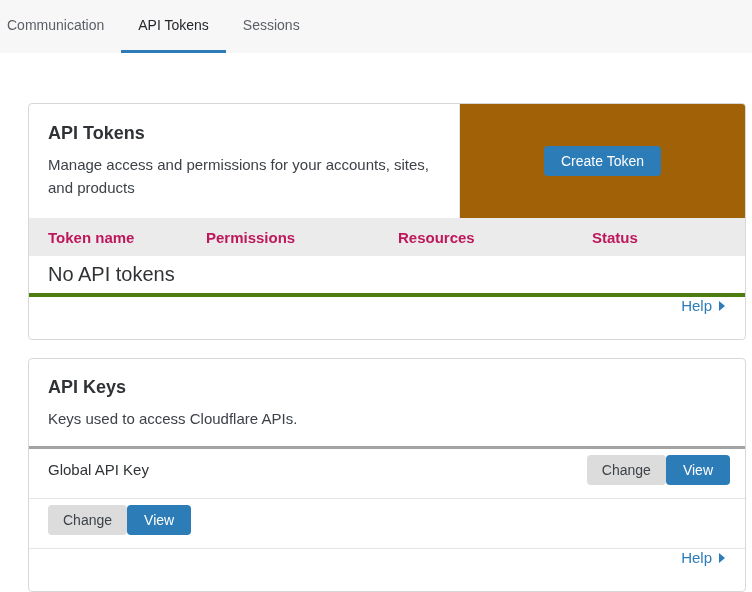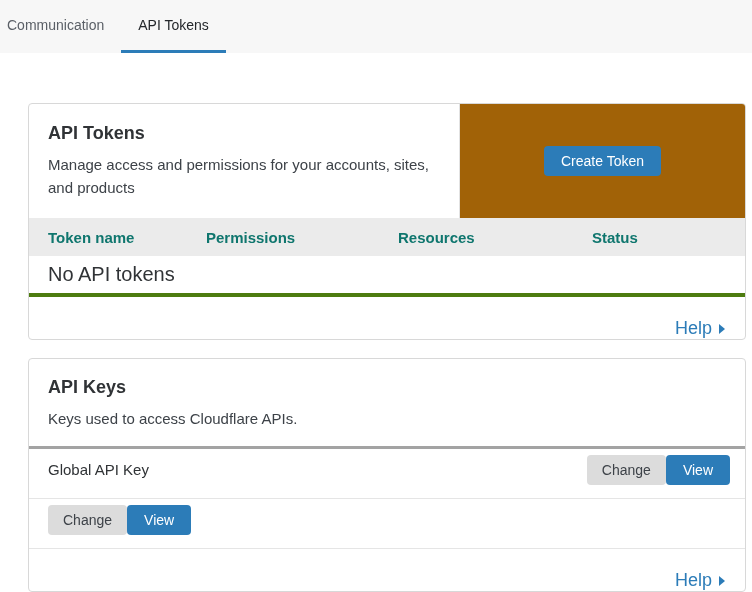--- a/index.html
+++ b/index.html
@@ -95,44 +95,44 @@
     padding: 8px 15px;
   }
 
   
   .tokens-table { width: 100%; border-collapse: collapse; }
   .tokens-table thead tr { background: #ebebeb; height: 38px; }
   .tokens-table th {
     text-align: left;
     font-size: 15px;
     font-weight: 700;
-    color: #0f766e;
+    color: #be185d;
     padding: 0;
   }
   .tokens-table th.c1 { width: 177px; padding-left: 19px; }
   .tokens-table th.c2 { width: 192px; }
   .tokens-table th.c3 { width: 194px; }
   .tokens-table th.c4 { width: auto; }
   .tokens-table td.empty-cell {
     height: 39px;
     font-size: 20px;
     color: #303336;
     padding-left: 19px;
     border-bottom: 4px solid #4d7c0f;
     margin-top: 35px;
   }
 
   
   .card-footer {
     height: 42px;
     display: flex;
-    align-items: flex-end;
+    align-items: flex-start;
     justify-content: flex-end;
     padding-right: 20px;
-    font-size: 18px;
+    font-size: 15px;
   }
   .help-link {
     color: #2c7cb8;
     display: inline-flex;
     align-items: center;
     text-decoration: none;
     cursor: pointer;
   }
   .help-arrow {
     width: 0; height: 0;
@@ -158,20 +158,21 @@
   }
   .key-name { flex: 1; }
   .key-actions { display: flex; }
 </style>
 </head>
 <body>
 
 <nav class="tab-bar">
   <div class="tab first">Communication</div>
   <div class="tab active">API Tokens</div>
+  <div class="tab">Sessions</div>
 </nav>
 
 <section class="card card-tokens">
 
   <div class="tokens-header">
     <div class="tokens-header-left">
       <h2 class="card-title">API Tokens</h2>
       <p class="card-desc">Manage access and permissions for your accounts, sites, and products</p>
     </div>
     <div class="tokens-header-right">

